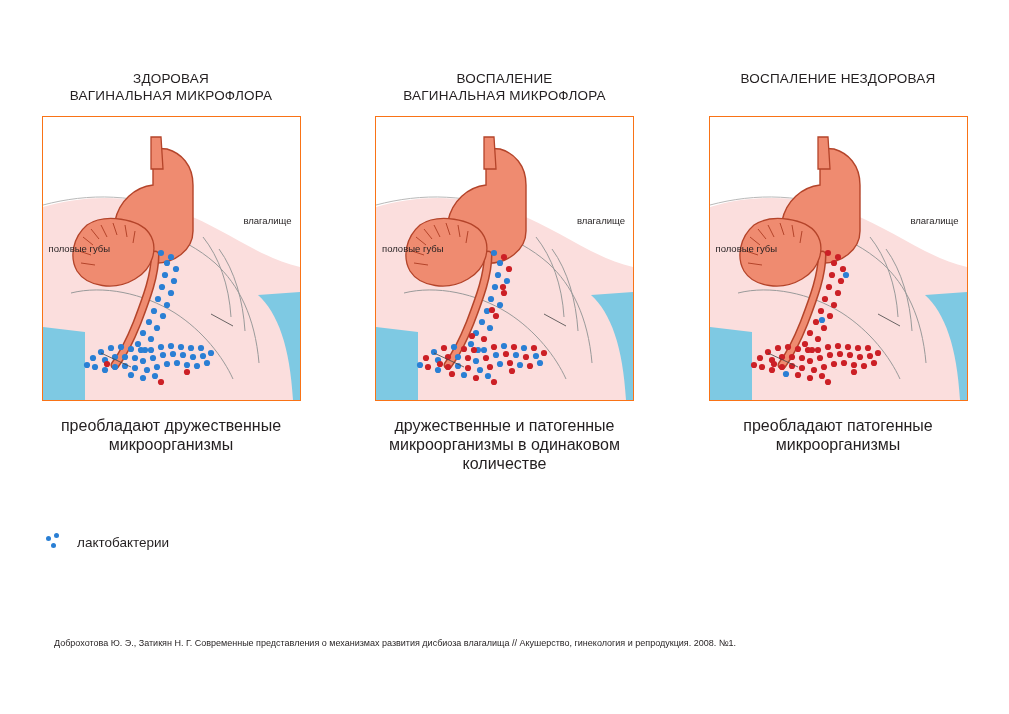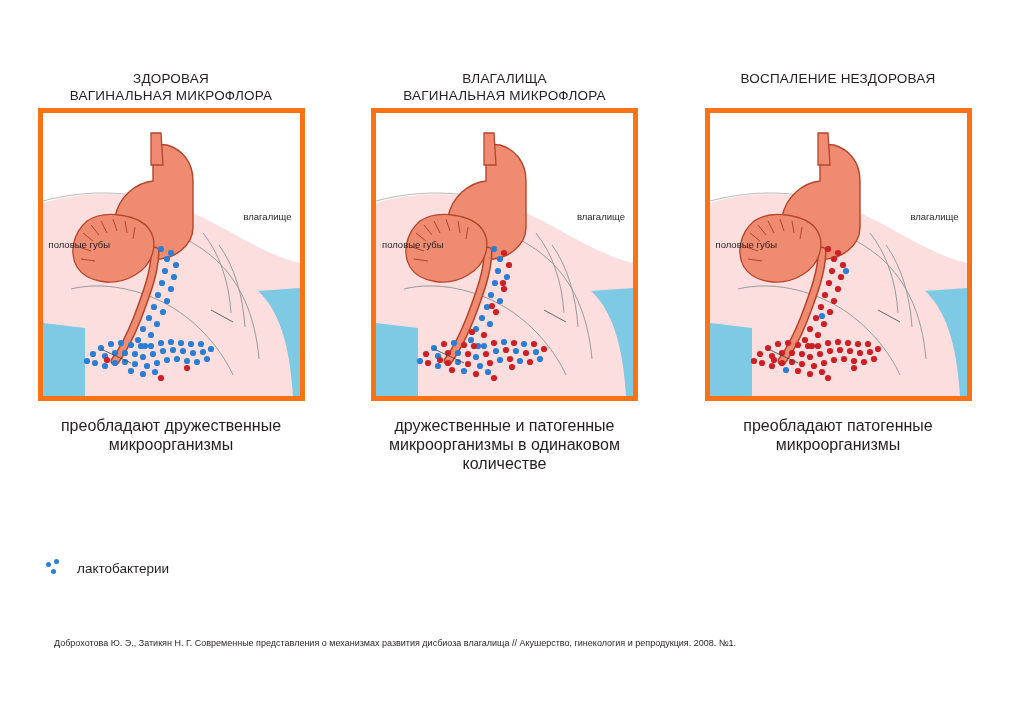--- a/index.html
+++ b/index.html
@@ -37,41 +37,41 @@
   }
   .panel-title {
     font-size: 13.5px;
     line-height: 17px;
     text-align: center;
     letter-spacing: 0.2px;
     min-height: 36px;
     color: #231f20;
   }
   .panel-figure {
-    margin-top: 2px;
+    margin-top: 10px;
     width: 257px;
     height: 283px;
-    border: 5px solid #f97316;
+    border: 1px solid #f97316;
     background: #ffffff;
     position: relative;
     overflow: hidden;
   }
   .panel-caption {
     margin-top: 15px;
     font-size: 16px;
     line-height: 19px;
     text-align: center;
     color: #231f20;
     width: 262px;
   }
 
   
   .legend {
     position: absolute;
-    top: 559px;
+    top: 533px;
     left: 46px;
     display: flex;
     align-items: center;
     gap: 34px;
   }
   .legend-item {
     display: flex;
     align-items: center;
     gap: 9px;
   }
@@ -224,21 +224,21 @@
         </svg>
         <span class="fig-label" style="right:8px; top:98px;">влагалище</span>
         <span class="fig-label" style="left:6px; top:126px;">половые губы</span>
       </div>
 
       <div class="panel-caption">преобладают дружественные микроорганизмы</div>
     </div>
 
     <div class="panel">
       <div class="panel-title">
-        <span>ВЛАГАЛИЩА</span><br>
+        <span>ВОСПАЛЕНИЕ</span><br>
         <span>ВАГИНАЛЬНАЯ МИКРОФЛОРА</span>
       </div>
 
       <div class="panel-figure">
         <svg viewBox="0 0 257 283" width="257" height="283">
           <path d="M0,90 C40,78 90,76 140,96 C182,112 215,140 257,150 L257,283 L0,283 Z" fill="#fbdedd"></path>
           <path d="M0,88 C45,76 95,76 145,98" fill="none" stroke="#b9b9b9" stroke-width="1"></path>
           <path d="M0,210 L42,215 L42,283 L0,283 Z" fill="#7ec9e3"></path>
           <path d="M215,178 C235,196 247,230 250,283 L257,283 L257,175 Z" fill="#7ec9e3"></path>
           <path d="M60,110 C95,104 140,118 172,146 C196,168 212,200 216,246" fill="none" stroke="#9a9a9a" stroke-width="1"></path>

